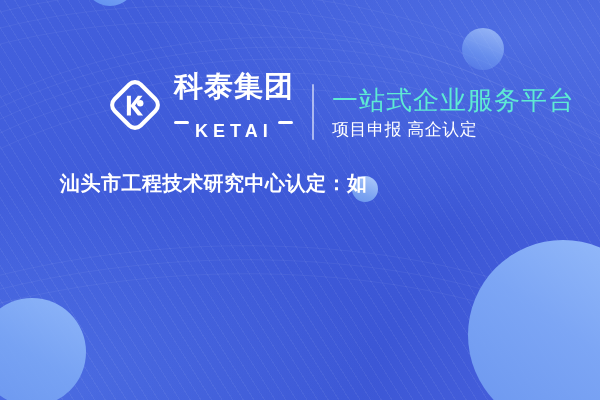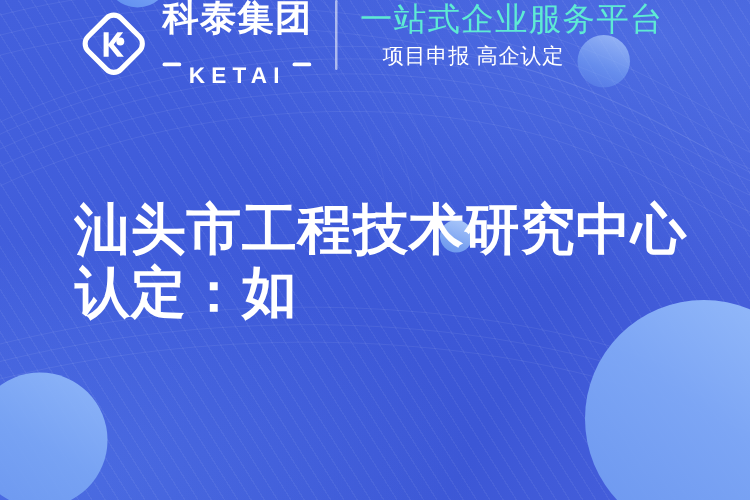--- a/index.html
+++ b/index.html
@@ -78,22 +78,23 @@
     width: 190px; height: 190px;
     background: linear-gradient(215deg, #9cc2fc 0%, #7fa9f6 48%, #6d99f0 100%);
     opacity: 0.95;
   }
   
   .header {
     position: absolute;
     left: 0; top: 0;
     width: 504px; height: 140px;
     display: flex;
-    align-items: flex-start;
+    align-items: flex-end;
     z-index: 5;
+    padding-left: 44px;
   }
   .brand {
     display: flex;
     align-items: center;
     margin-left: 62px;
   }
   .brand-mark {
     width: 58px;
     height: 58px;
     flex: 0 0 58px;
@@ -154,31 +155,30 @@
     letter-spacing: 1px;
     white-space: nowrap;
   }
   .slogan-sub {
     color: #ffffff;
     font-size: 17px;
     line-height: 1.25;
     letter-spacing: 0.5px;
     margin-top: 4px;
     white-space: nowrap;
-    margin-left: 18px;
   }
   
   .title {
     position: absolute;
     left: 60px;
     top: 158px;
     width: 500px;
     z-index: 6;
     color: #ffffff;
-    font-size: 44px;
+    font-size: 20px;
     font-weight: bold;
     line-height: 51px;
     letter-spacing: 0.5px;
   }
 </style>
 </head>
 <body>
 
 <div id="banner">
 

